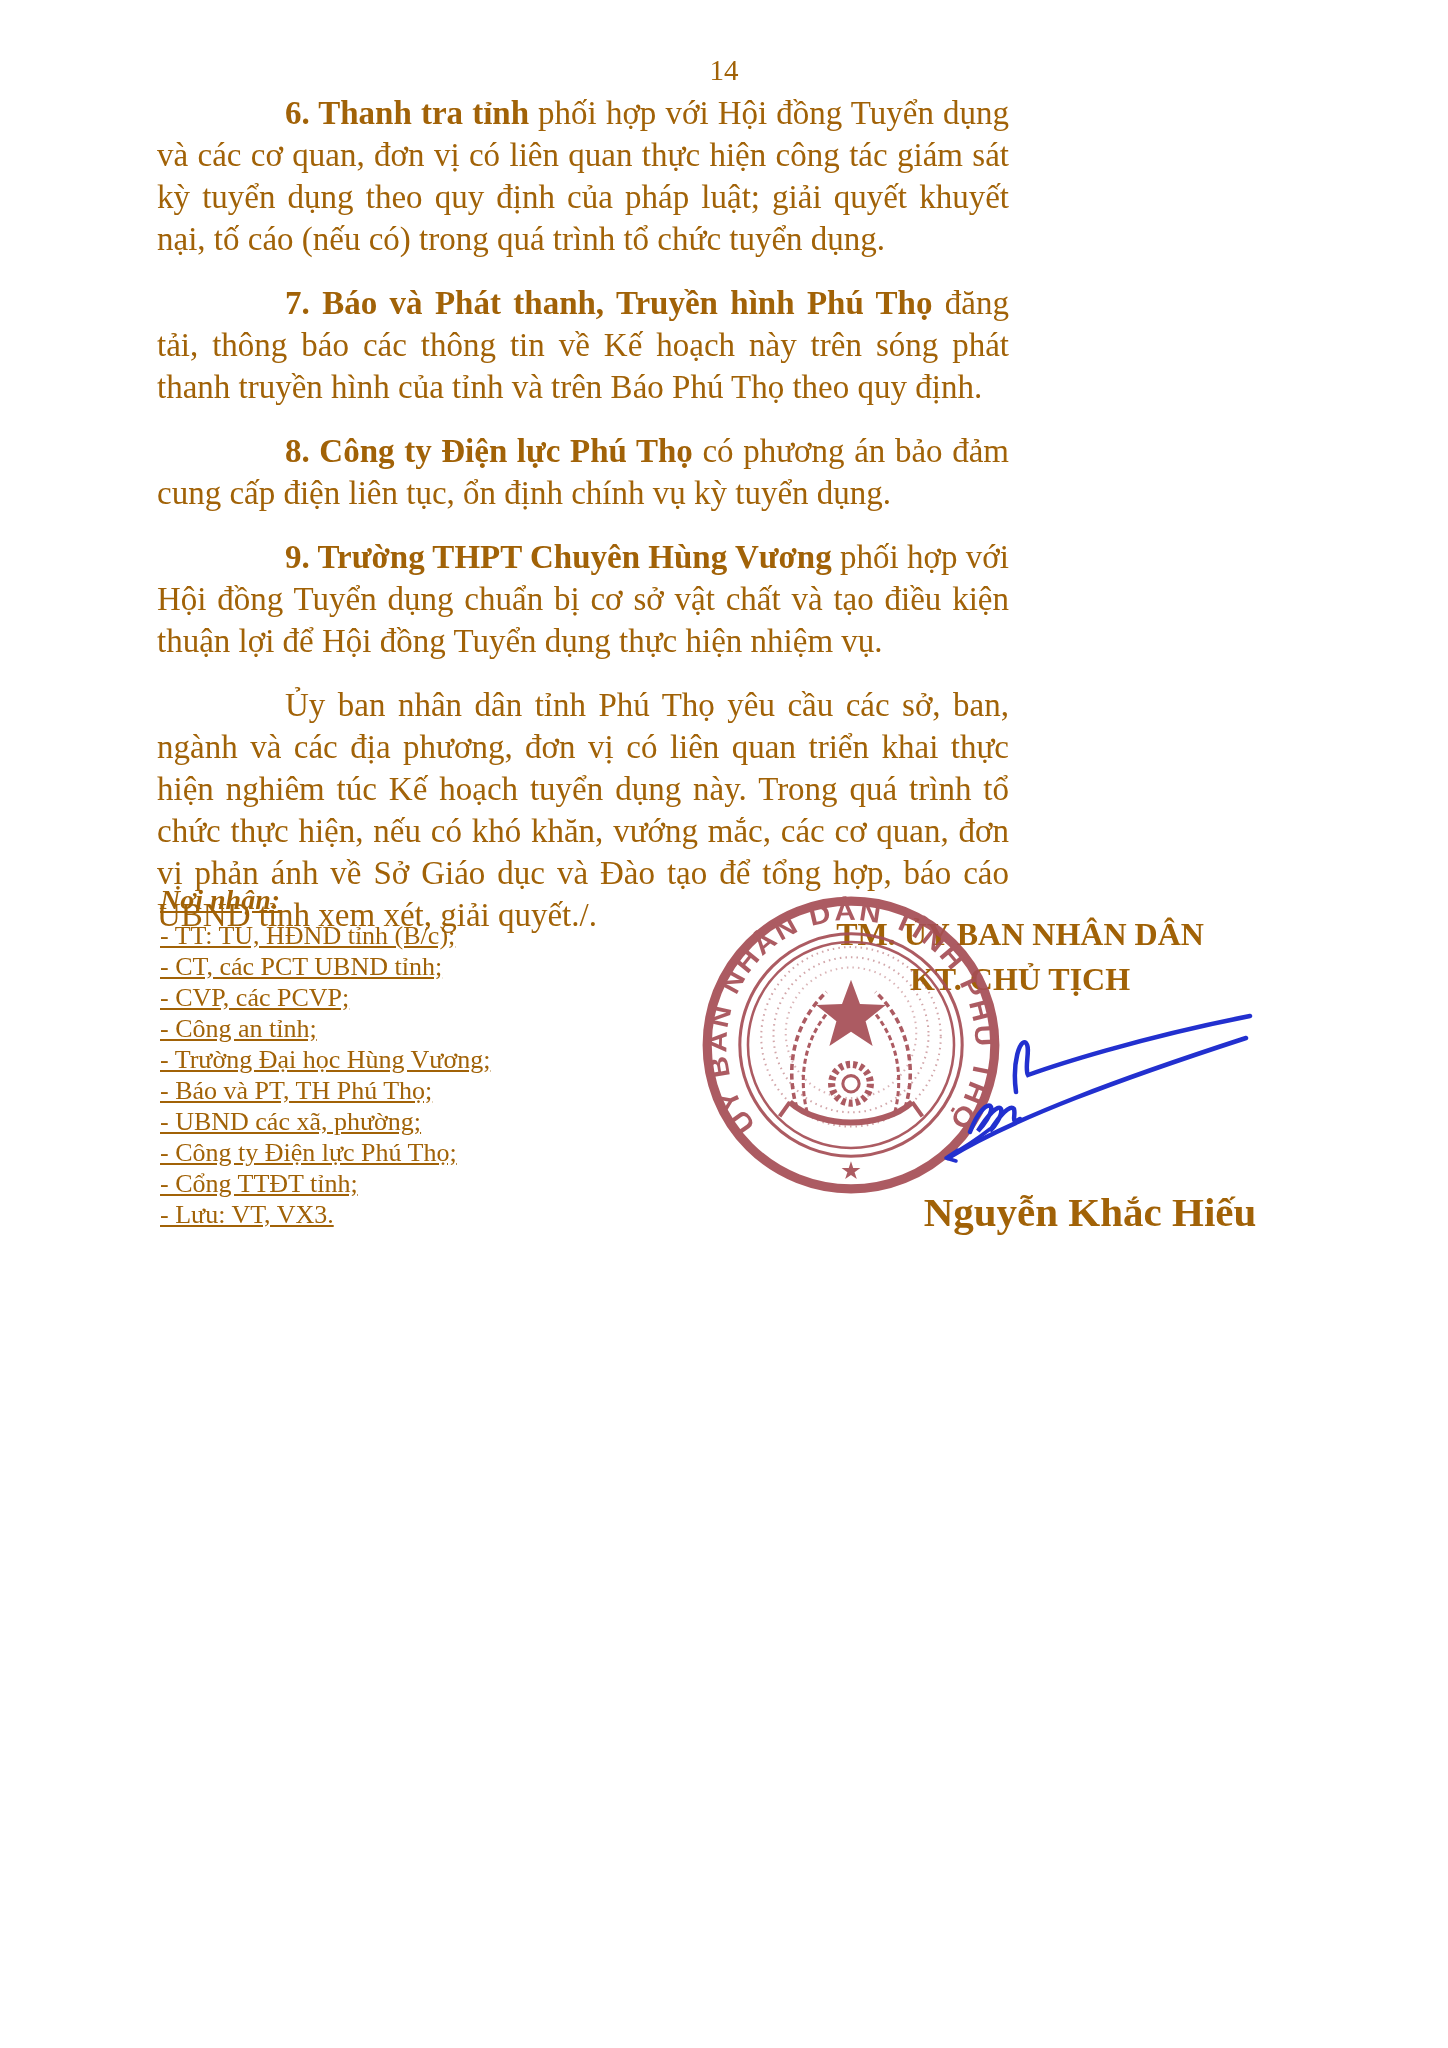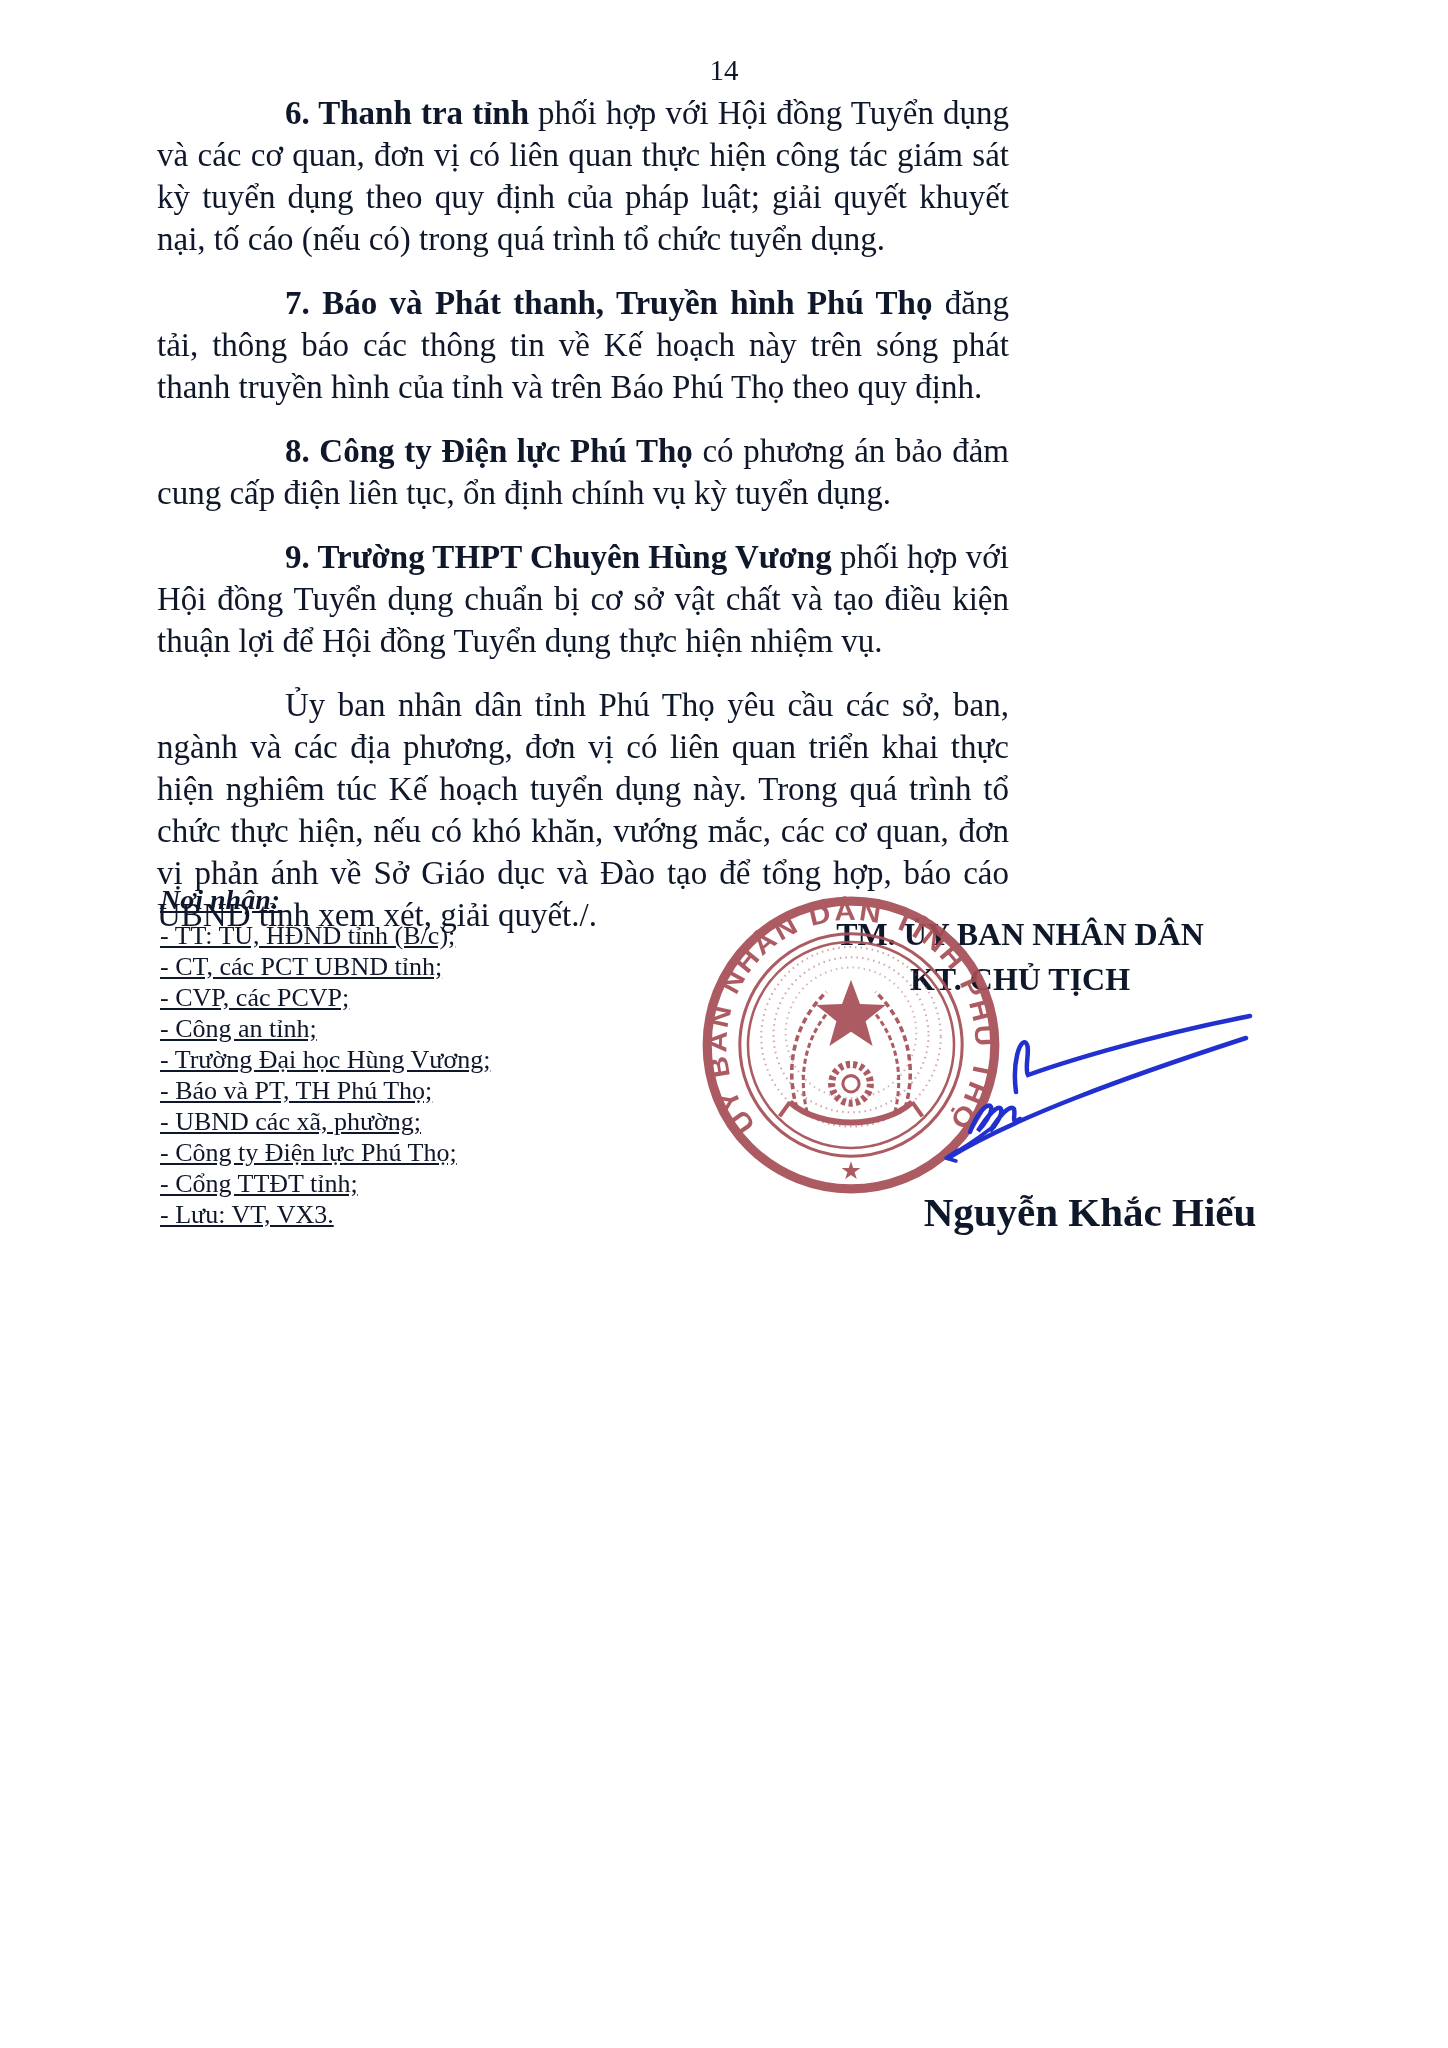--- a/index.html
+++ b/index.html
@@ -1,21 +1,21 @@
 <!DOCTYPE html>
 <html><head>
 <meta charset="utf-8">
 <style>
   html,body{margin:0;padding:0;background:#888;}
   .page{
     position:relative;
     width:1448px;height:2048px;
     background:#ffffff;
     font-family:"Liberation Serif", serif;
-    color:#0f172a;
+    color:#a16207;
     overflow:hidden;
   }
   .pageno{
     position:absolute;top:54px;left:0;width:1448px;
     text-align:center;font-size:29px;
   }
   .content{
     position:absolute;left:157px;top:92px;width:852px;
   }
   .para{

